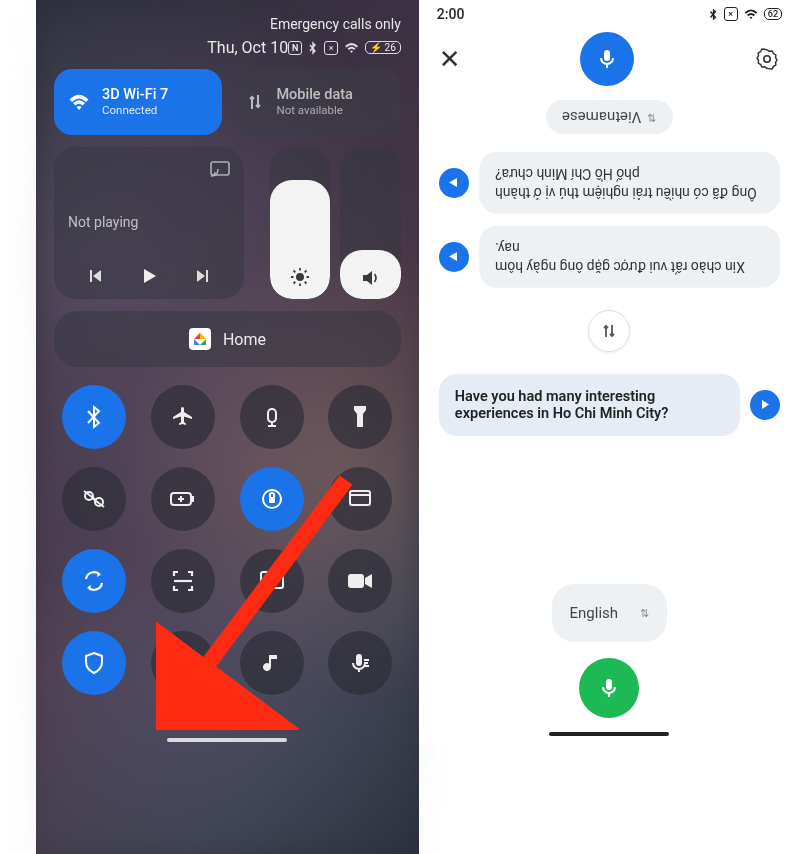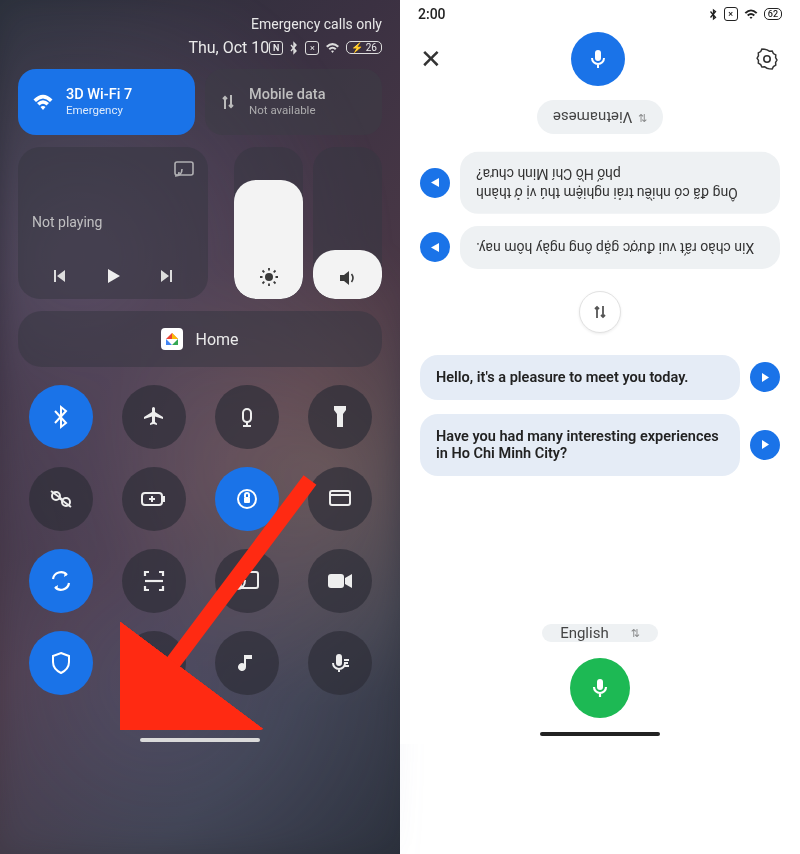--- a/index.html
+++ b/index.html
@@ -1,19 +1,19 @@
 <!DOCTYPE html>
 <html><head>
 <meta charset="utf-8">
 <style>
   * { box-sizing: border-box; margin: 0; padding: 0; font-family: -apple-system, BlinkMacSystemFont, "Segoe UI", Roboto, sans-serif; }
   body { width: 800px; height: 854px; display: flex; background: #fff; overflow: hidden; }
 
   
-  .left { width: 400px; height: 854px; position: relative; background: linear-gradient(135deg,#2a2f3a 0%,#3b3142 30%,#4a3846 55%,#3a3c48 80%,#2a2f3a 100%); padding: 16px 18px 0 18px; display:flex; flex-direction:column; }
+  .left { width: 400px; height: 854px; position: relative; background: linear-gradient(135deg,#2a2f3a 0%,#3b3142 30%,#4a3846 55%,#3a3c48 80%,#2a2f3a 100%); padding: 16px 18px 0 18px; display:flex; flex-direction:column;margin-left:36px; }
   .left::before { content:""; position:absolute; inset:0; background: radial-gradient(circle at 20% 30%, rgba(180,160,200,.25), transparent 45%), radial-gradient(circle at 80% 55%, rgba(210,170,140,.25), transparent 40%), radial-gradient(circle at 40% 80%, rgba(120,130,180,.25), transparent 45%); filter: blur(14px); }
   .left > * { position: relative; z-index: 1; }
 
   .emg { text-align: right; color: #e7e7e7; font-size: 14px; margin-bottom: 6px; }
   .status-row { display:flex; justify-content:flex-end; align-items:center; color:#eaeaea; font-size:16px; margin-bottom: 12px;}
   .status-icons { display:flex; gap:6px; align-items:center; font-size:14px;}
   .batt { border:1.5px solid #ddd; border-radius:5px; font-size:10px; padding:0 4px; display:inline-flex; align-items:center; gap:2px;}
   .nbox { border:1.5px solid #ddd; border-radius:3px; font-size:9px; width:14px; height:14px; display:inline-flex; align-items:center; justify-content:center; font-weight:600;}
   .xbox { border:1.5px solid #ddd; border-radius:3px; font-size:9px; width:14px; height:14px; display:inline-flex; align-items:center; justify-content:center;}
 
@@ -65,21 +65,21 @@
   .play-btn { width:30px; height:30px; background:#1a73e8; border-radius:50%; flex:none; display:flex; align-items:center; justify-content:center; color:#fff; font-size:13px;}
   .bubble-top { background:#eef1f3; border-radius:18px; padding:12px 16px; color:#333; font-size:14px; line-height:1.35; text-align:right; flex:1; transform: rotate(180deg);}
   .bubble-top > span { display:inline-block; }
 
   .mid-swap { width:42px; height:42px; border:1px solid #e2e2e2; border-radius:50%; background:#fff; box-shadow:0 1px 3px rgba(0,0,0,.08); margin:22px auto; display:flex; align-items:center; justify-content:center; color:#555;}
 
   .msgs-bot { display:flex; flex-direction:column; gap:14px; padding:0 20px 20px 20px;}
   .bubble-row-bot { display:flex; align-items:center; gap:10px;}
   .bubble-bot { background:#e5ecf6; border-radius:18px; padding:14px 16px; color:#222; font-size:14.5px; font-weight:600; flex:1;}
   
-  .lang-chip-bot { background:#eef1f3; color:#444; font-size:15px; padding:0 18px; border-radius:22px; width:fit-content; margin:6px auto 16px auto; display:flex; align-items:center; gap:22px;}
+  .lang-chip-bot { background:#eef1f3; color:#444; font-size:15px; padding:20px 18px; border-radius:22px; width:fit-content; margin:6px auto 16px auto; display:flex; align-items:center; gap:22px;}
   .mic-bot { width:60px; height:60px; background:#1db954; border-radius:50%; margin:0 auto 14px auto; display:flex; align-items:center; justify-content:center; color:#fff;}
   .bottom-bar-r { width:120px; height:4px; background:#222; border-radius:3px; margin:0 auto 8px auto;}
 
   svg { display:block; }
 </style>
 </head>
 <body>
 
 <div class="left">
   <div class="emg">Emergency calls only</div>
@@ -104,21 +104,21 @@
 
   <div class="tiles-row">
     <div class="tile-wide tile-blue">
       <span>
         <svg width="22" height="18" viewBox="0 0 22 18" fill="#fff">
             <path d="M11 17 L13.5 14 Q11 12 8.5 14 Z M5 10 Q11 4.5 17 10 L14.5 12.5 Q11 9 7.5 12.5 Z M1.5 6.5 Q11 -3 20.5 6.5 L18 9 Q11 2 4 9 Z"></path>
           </svg>
       </span>
       <div>
         <div class="tile-title">3D Wi-Fi 7</div>
-        <div class="tile-sub">Emergency</div>
+        <div class="tile-sub">Connected</div>
       </div>
     </div>
     <div class="tile-wide tile-gray">
       <span>
         <svg width="18" height="20" viewBox="0 0 18 20" stroke="#bbb" stroke-width="2" fill="none">
             <path d="M6 17 V5 M4 7 L6 5 L8 7 M12 3 V15 M10 13 L12 15 L14 13"></path>
           </svg>
       </span>
       <div>
         <div class="tile-title">Mobile data</div>
@@ -375,28 +375,20 @@
   </div>
 
   <div class="mid-swap">
     <svg width="18" height="18" viewBox="0 0 18 18" stroke="#555" stroke-width="1.8" fill="none">
         <path d="M6 15V4 M4 6l2-2 2 2 M12 3v11 M10 12l2 2 2-2"></path>
       </svg>
   </div>
 
   <div class="msgs-bot">
     <div class="bubble-row-bot">
-      <div class="bubble-bot">Hello, it's a pleasure to meet you today.</div>
-      <div class="play-btn">
-          <svg width="11" height="11" viewBox="0 0 11 11" fill="#fff">
-            <path d="M2 1v9l7-4.5z"></path>
-          </svg>
-        </div>
-    </div>
-    <div class="bubble-row-bot">
       <div class="bubble-bot">Have you had many interesting experiences in Ho Chi Minh City?</div>
       <div class="play-btn">
           <svg width="11" height="11" viewBox="0 0 11 11" fill="#fff">
             <path d="M2 1v9l7-4.5z"></path>
           </svg>
         </div>
     </div>
   </div>
 
   <div style="flex:1"></div>

